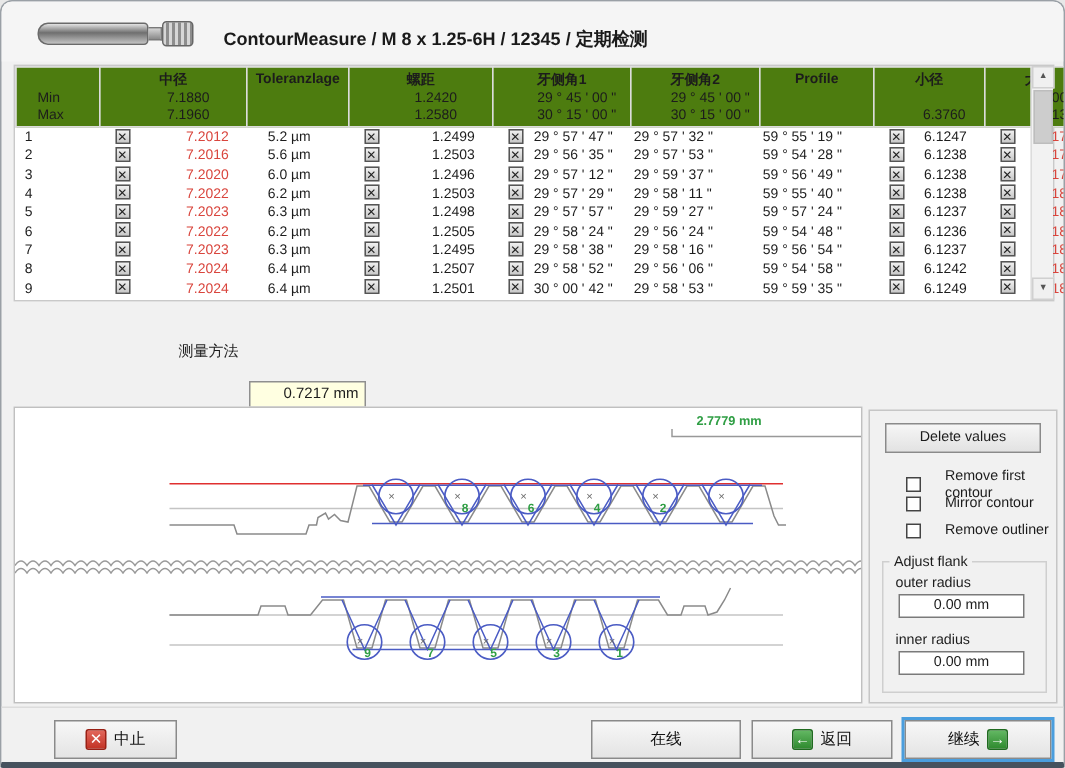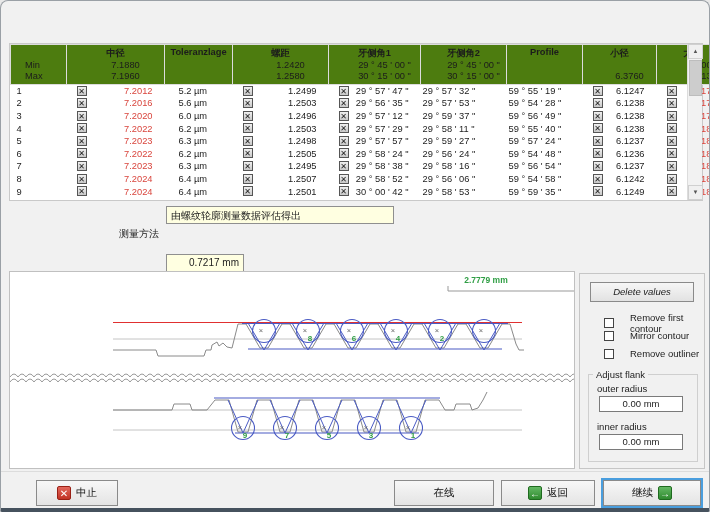--- a/index.html
+++ b/index.html
@@ -55,21 +55,21 @@
   .mini-btn { position:absolute; left:400px; top:-2px; width:22px; height:22px; background:#fafafa;
               border:1px solid #9a9a9a; border-radius:2px; display:flex; align-items:center; justify-content:center; }
 
   
   .plot { position:absolute; left:8px; top:270px; width:566px; height:198px; background:#fff; border:1px solid #c0c0c0; }
 
   
   .panel { position:absolute; left:578px; top:272px; width:126px; height:196px; background:#f1f1f1;
            border:1px solid #c6c6c6; font-size:9.5px; color:#1c1c1c; }
   .del-btn { position:absolute; left:10px; top:8px; width:104px; height:20px; background:linear-gradient(#f6f6f6,#e2e2e2);
-             border:1px solid #8a8a8a; font-size:9.5px; text-align:center; line-height:18px;font-style:italic; }
+             border:1px solid #8a8a8a; font-size:9.5px; text-align:center; line-height:18px; }
   .pchk { position:absolute; left:24px; display:flex; align-items:center; gap:16px; }
   .pchk .box { width:10px; height:10px; background:#fff; border:1px solid #444; flex:none; }
   .gbox { position:absolute; left:8px; top:100px; width:110px; height:88px; border:1px solid #cfcfcf; }
   .gbox-title { position:absolute; left:4px; top:-6px; background:#f1f1f1; padding:0 3px; }
   .glabel { position:absolute; left:8px; }
   .ginput { position:absolute; left:10px; width:84px; height:16px; background:#fff; border:1px solid #7a7a7a;
             font-size:9.5px; text-align:center; padding:1px 4px; }
 
   
   .footer { position:absolute; left:0; top:470px; width:100%; height:38px; background:#f1f1f1; border-top:1px solid #dcdcdc; }
@@ -84,20 +84,28 @@
   .btn-back { left:500px; width:94px; }
   .btn-next { left:602px; width:98px; border:1px solid #8a8a8a; outline:2px solid #4a9ede; outline-offset:0px; }
 
   svg text { font-family:"Liberation Sans","DejaVu Sans",sans-serif; }
 </style>
 </head>
 <body>
 
 <div class="window">
 
+  <div class="hdr">
+    <div class="gauge">
+      <div class="gauge-handle"></div>
+        <div class="gauge-neck"></div>
+        <div class="gauge-head"></div>
+    </div>
+    <div class="title">ContourMeasure / M 8 x 1.25-6H / 12345 / 定期检测</div>
+  </div>
 
   <div class="tbl-wrap">
     <table>
       <colgroup>
           <col class="c0">
           <col class="c1">
           <col class="c2">
           <col class="c3">
           <col class="c4">
           <col class="c5">
@@ -253,21 +261,20 @@
     </table>
     <div class="sb">
       <div class="sb-btn sb-up">▲</div>
       <div class="sb-thumb"></div>
       <div class="sb-btn sb-dn">▼</div>
     </div>
   </div>
 
   <div class="frow" style="top:205px">
     <div class="flabel">测量方法</div>
-    <div class="yfield" style="width:228px">由螺纹轮廓测量数据评估得出</div>
   </div>
   <div class="frow" style="top:253px">
     <div class="flabel">最佳螺纹量针直径</div>
     <div class="yfield" style="width:78px; text-align:right;">0.7217 mm</div>
   </div>
 
   <div class="plot">
     <svg width="564" height="196" viewBox="0 0 564 196">
 
       <text x="476" y="11" text-anchor="middle" font-size="8.5" font-weight="bold" fill="#2f9e44">2.7779 mm</text>

